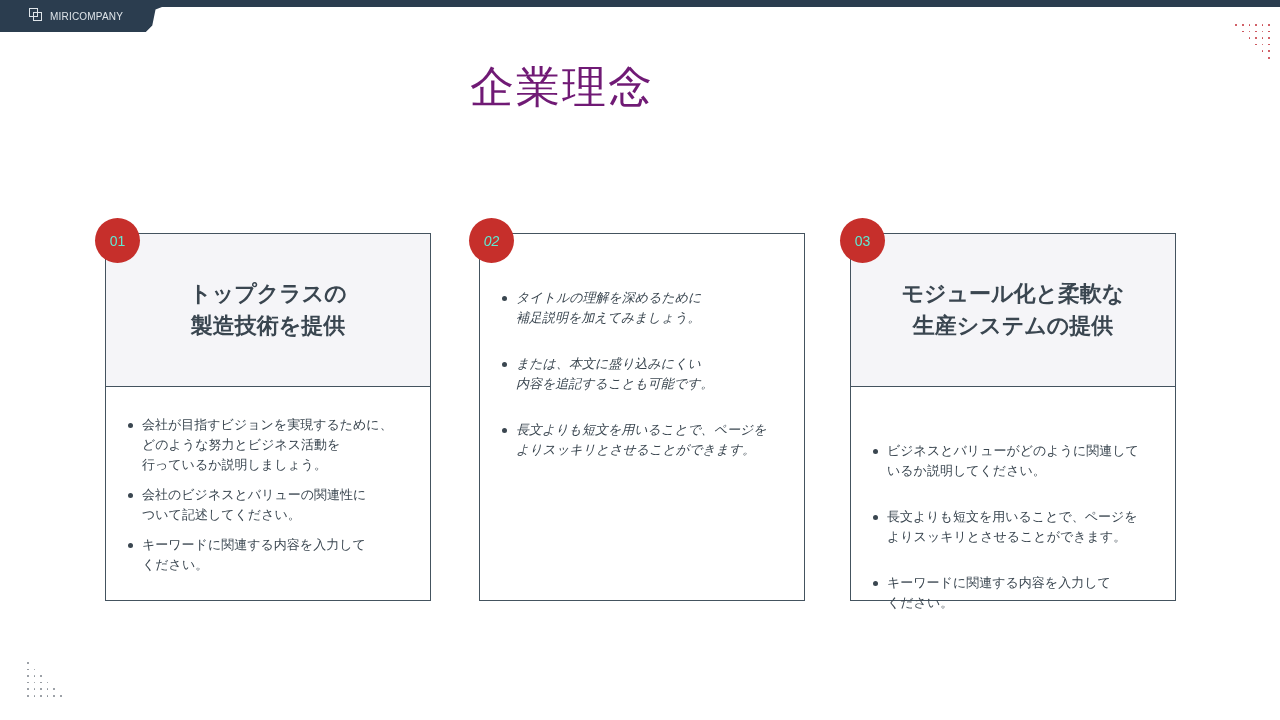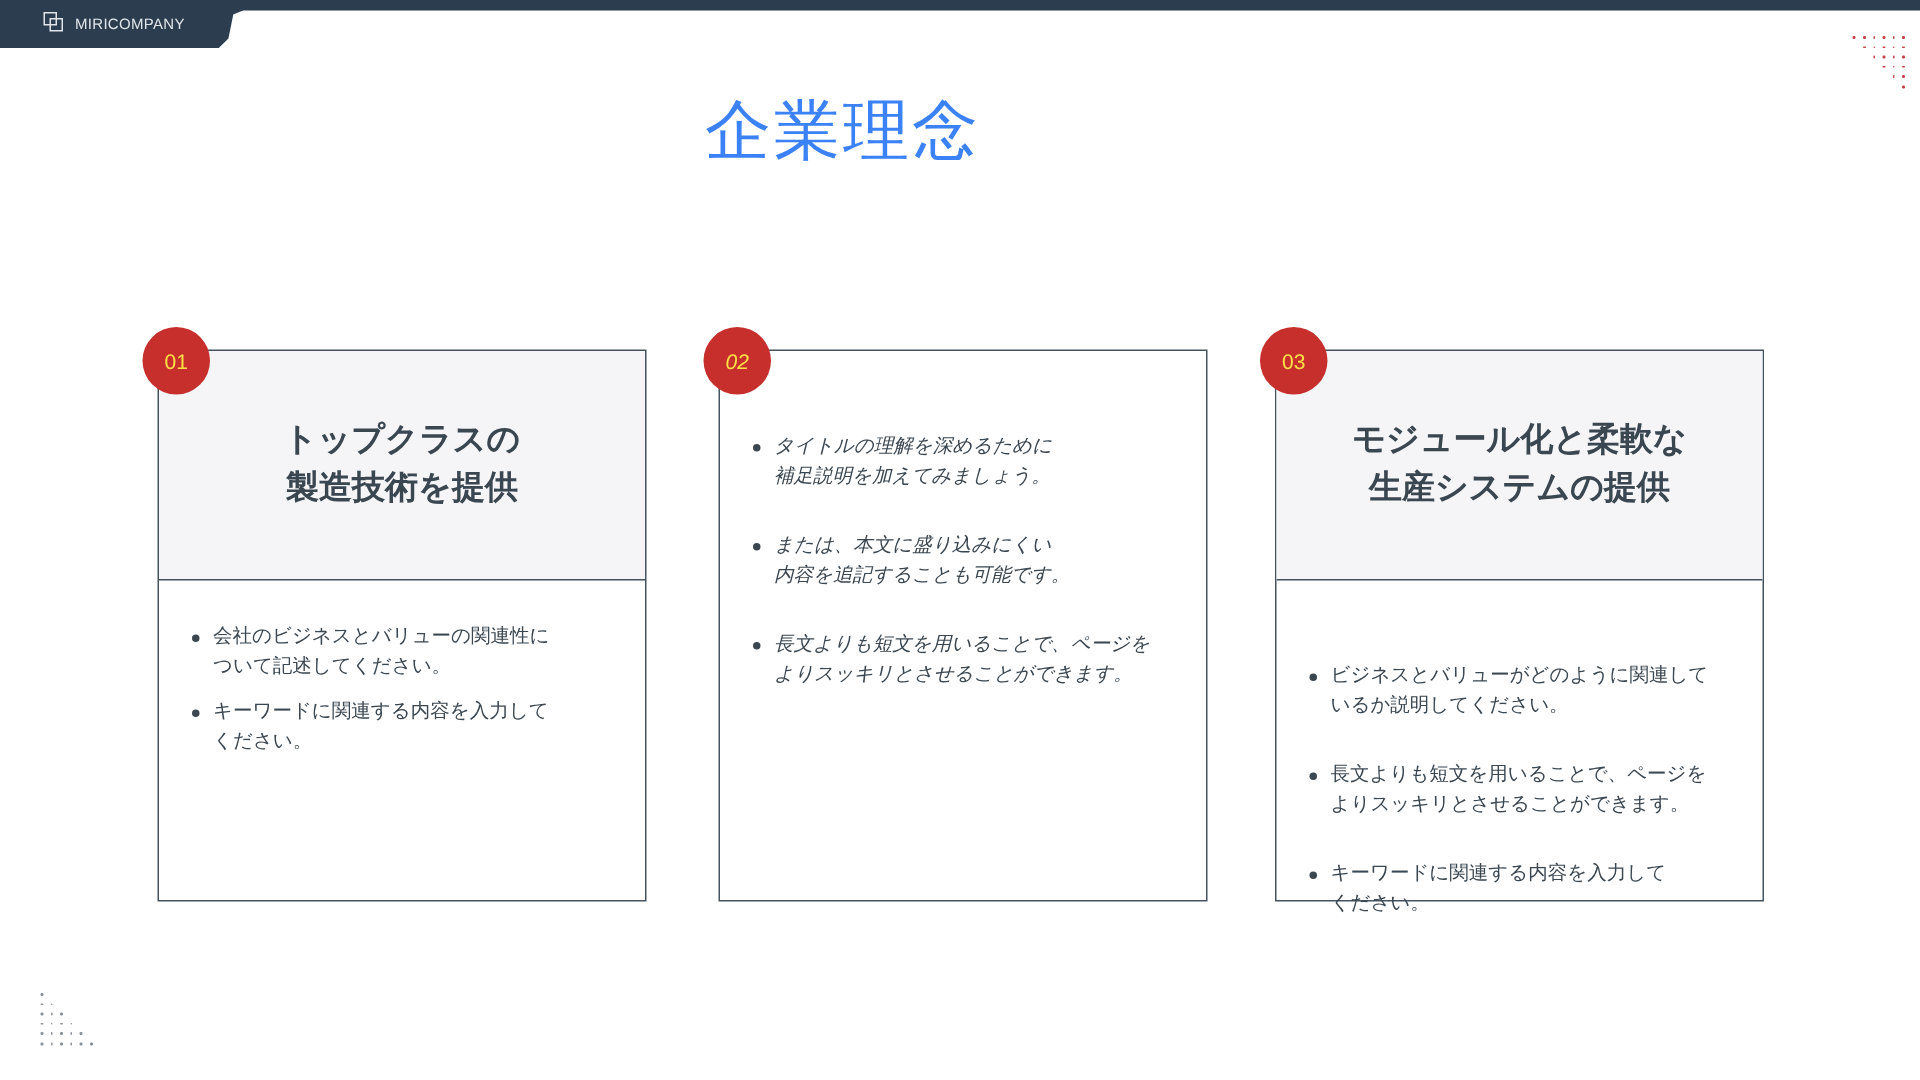--- a/index.html
+++ b/index.html
@@ -18,28 +18,28 @@
   .brand-name { font-family: "Liberation Sans", sans-serif; font-size: 10px; color: #dfe5ea; letter-spacing: 0.2px; }
 
   .dots { position: absolute; display: grid; gap: 5px; }
   .dots span { width: 1.6px; height: 1.6px; border-radius: 50%; }
   .dots-tr { right: 10px; top: 24px; grid-template-columns: repeat(6, 1.6px); }
   .dots-tr span { background: #c8414a; }
   .dots-bl { left: 27px; top: 662px; grid-template-columns: repeat(6, 1.6px); }
   .dots-bl span { background: #8a9097; }
 
   .title { position: absolute; left: 0; top: 58px; width: 1124px; text-align: center;
-    font-size: 44px; color: #3b82f6; font-weight: normal; letter-spacing: 2px; }
+    font-size: 44px; color: #701a75; font-weight: normal; letter-spacing: 2px; }
 
   .card { position: absolute; top: 233px; width: 326px; height: 368px; border: 1.5px solid #44535f; background: #fff; }
   .card .head { height: 153px; background: #f5f5f8; border-bottom: 1.5px solid #44535f;
     display: flex; align-items: center; justify-content: center; text-align: center; }
   .card .head-title { font-size: 22px; line-height: 32px; color: #3a4650; font-weight: bold; white-space: pre-line; }
   .badge { position: absolute; left: -11px; top: -16px; width: 45px; height: 45px; border-radius: 50%;
-    background: #c62f2b; color: #fde047; font-family: "Liberation Sans", sans-serif; font-size: 14px;
+    background: #c62f2b; color: #5eead4; font-family: "Liberation Sans", sans-serif; font-size: 14px;
     display: flex; align-items: center; justify-content: center; }
   .card ul { list-style: none; padding: 28px 18px 0 22px; }
   .card li { position: relative; padding-left: 14px; font-size: 13px; line-height: 20px; color: #3a4650;
     white-space: pre-line; margin-bottom: 10px; }
   .card li::before { content: ""; position: absolute; left: 0; top: 8px; width: 5px; height: 5px; border-radius: 50%; background: #3a4650; }
   .card.c2 li, .card.c3 li { margin-bottom: 20px; margin-top: 26px; }
 </style>
 </head>
 <body>
 
@@ -133,20 +133,23 @@
 
 <h1 class="title">企業理念</h1>
 
 <div class="card c1" style="left:105px;">
   <div class="badge">01</div>
   <div class="head">
     <div class="head-title">トップクラスの
 製造技術を提供</div>
   </div>
   <ul>
+    <li>会社が目指すビジョンを実現するために、
+どのような努力とビジネス活動を
+行っているか説明しましょう。</li>
     <li>会社のビジネスとバリューの関連性に
 ついて記述してください。</li>
     <li>キーワードに関連する内容を入力して
 ください。</li>
   </ul>
 </div>
 
 <div class="card c2" style="left:479px;font-style:italic;">
   <div class="badge">02</div>
   <ul>

